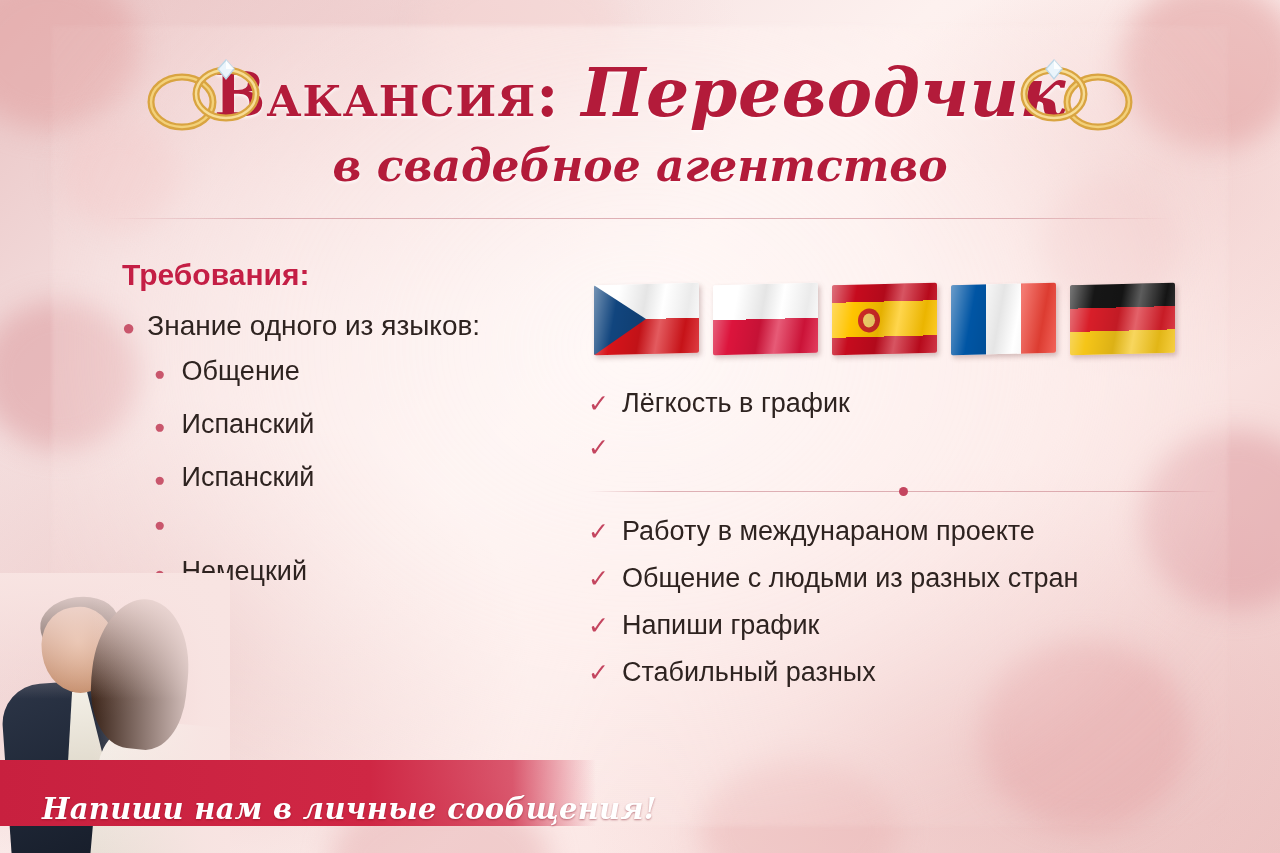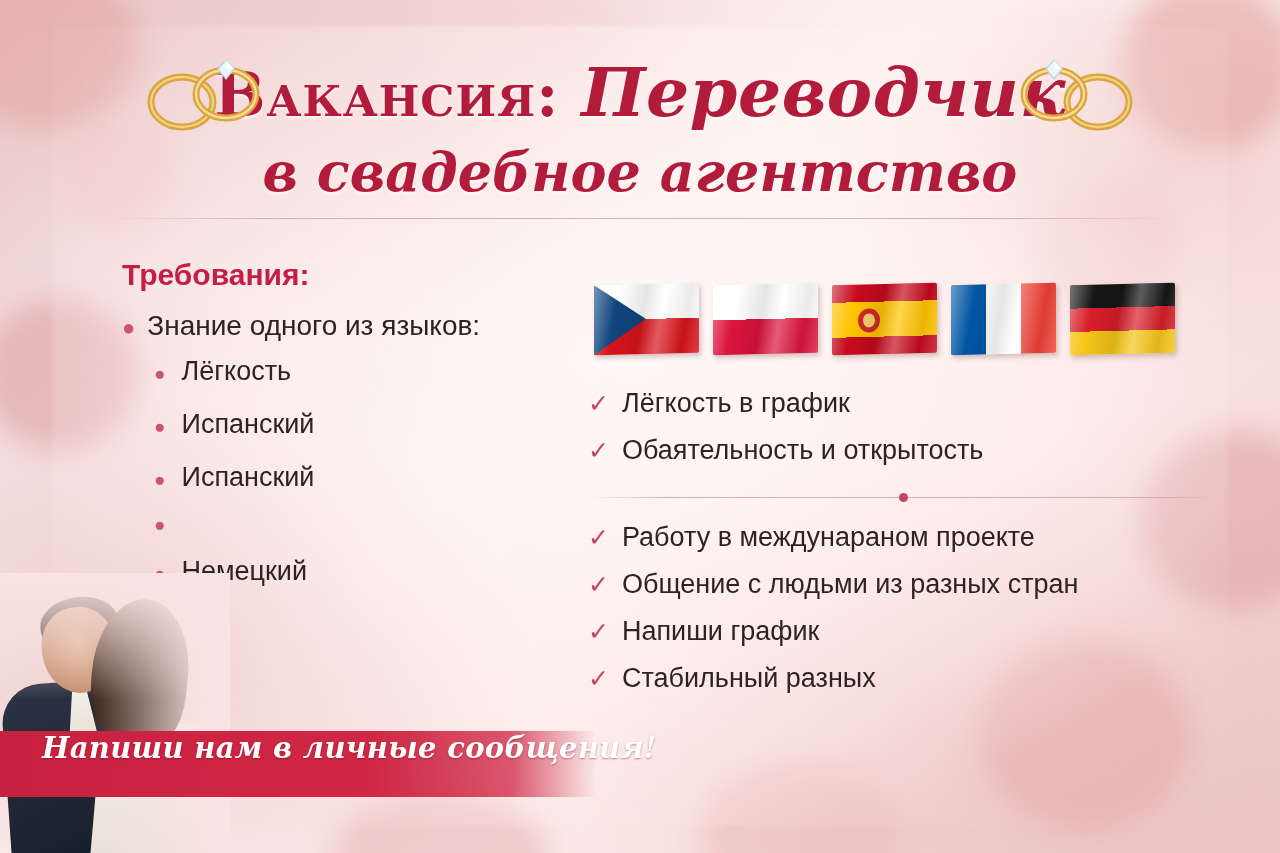--- a/index.html
+++ b/index.html
@@ -74,21 +74,21 @@
     line-height: 92px;
     text-shadow: 0 2px 3px rgba(255,255,255,0.8);
     white-space: nowrap;
   }
   .title-main .word1 { font-variant: small-caps; font-style: normal; letter-spacing: 1px; }
   .title-main .word2 { font-size: 68px; }
   .title-sub {
     font-family: "DejaVu Serif", serif;
     font-style: italic;
     font-weight: bold;
-    font-size: 54px;
+    font-size: 44px;
     color: #b31b3a;
     margin-top: 2px;
     text-shadow: 0 2px 3px rgba(255,255,255,0.75);
   }
 
   .rings {
     position: absolute;
     top: 8px;
     width: 150px;
     height: 80px;
@@ -304,26 +304,26 @@
     inset: 0;
     background:
       linear-gradient(to right, rgba(246,225,223,0) 40%, rgba(248,228,226,0.92) 88%, rgba(248,228,226,1) 100%),
       linear-gradient(to top, rgba(246,225,223,0) 55%, rgba(248,228,226,0.85) 92%, rgba(248,228,226,0.98) 100%);
   }
 
   
   .cta {
     position: absolute;
     left: 0;
-    bottom: 56px;
+    bottom: 27px;
     width: 596px;
     height: 66px;
     background: linear-gradient(to right, #c8203f 0%, #cf2744 62%, rgba(206,38,68,0.75) 86%, rgba(206,38,68,0) 100%);
     display: flex;
-    align-items: flex-start;
+    align-items: flex-end;
   }
   .cta-text {
     font-family: "DejaVu Serif", serif;
     font-style: italic;
     font-weight: bold;
     font-size: 29px;
     color: #ffffff;
     padding-left: 42px;
     letter-spacing: 0.3px;
     text-shadow: 0 1px 2px rgba(120,0,20,0.45);
@@ -385,21 +385,21 @@
       <div class="section-head">Требования:</div>
 
       <div class="bullet-line">
         <span class="dot">●</span>
         <span>Знание одного из языков:</span>
       </div>
 
       <div class="lang-list">
         <div class="lang-item">
           <span class="dot">●</span>
-          <span>Лёгкость</span>
+          <span>Общение</span>
         </div>
         <div class="lang-item">
           <span class="dot">●</span>
           <span>Испанский</span>
         </div>
         <div class="lang-item">
           <span class="dot">●</span>
           <span>Испанский</span>
         </div>
         <div class="lang-item">
@@ -433,21 +433,20 @@
       </div>
 
       <div style="height:22px;"></div>
 
       <div class="check-line">
         <span class="chk">✓</span>
         <span>Лёгкость в график</span>
       </div>
       <div class="check-line">
         <span class="chk">✓</span>
-        <span>Обаятельность и открытость</span>
       </div>
 
       <div class="mid-rule">
         <div class="line"></div>
         <div class="diamond"></div>
       </div>
 
 
       <div class="check-line">
         <span class="chk">✓</span>

